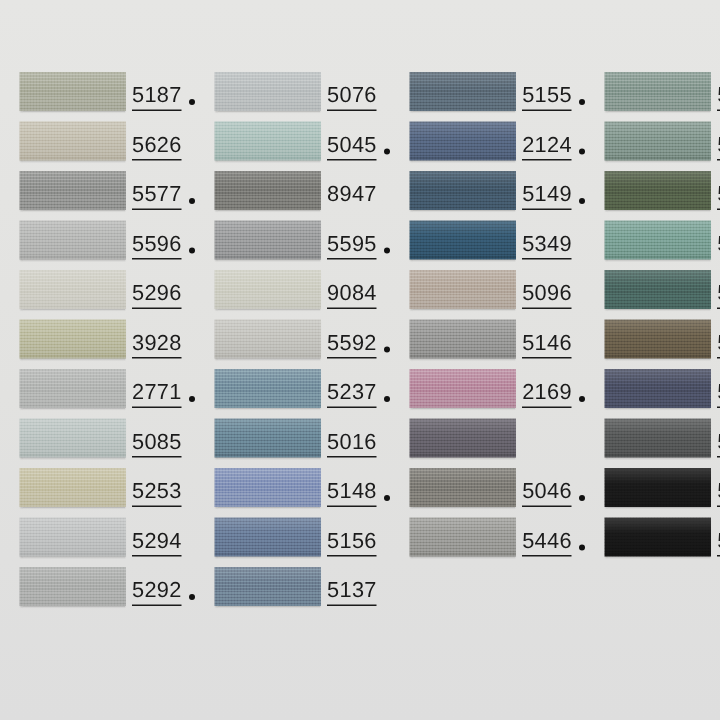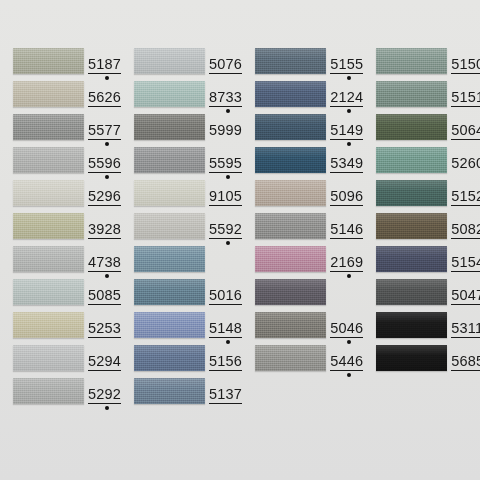--- a/index.html
+++ b/index.html
@@ -59,21 +59,20 @@
     mix-blend-mode: overlay;
   }
   .chip .sheen {
     position: absolute;
     inset: 0;
     background: linear-gradient(180deg, rgba(255,255,255,0.16) 0%, rgba(255,255,255,0.02) 40%, rgba(0,0,0,0.05) 100%);
   }
   .label-wrap {
     margin-left: 4px;
     display: flex;
-    flex-direction: column;
     align-items: baseline;
     padding-top: 9px;
     white-space: nowrap;
     justify-content: flex-end;
   }
   .code {
     font-size: 14.5px;
     color: #1b1b1b;
     letter-spacing: 0.2px;
     font-family: "Liberation Sans", sans-serif;
@@ -164,21 +163,21 @@
             <span class="code">3928</span>
             <span class="dot hidden"></span>
           </div>
         </div>
         <div class="swatch-row">
           <div class="chip" style="background: rgb(176, 178, 176);">
             <div class="tex"></div>
             <div class="sheen"></div>
           </div>
           <div class="label-wrap">
-            <span class="code">4738</span>
+            <span class="code">2771</span>
             <span class="dot"></span>
           </div>
         </div>
         <div class="swatch-row">
           <div class="chip" style="background: rgb(179, 190, 187);">
             <div class="tex"></div>
             <div class="sheen"></div>
           </div>
           <div class="label-wrap">
             <span class="code">5085</span>
@@ -226,68 +225,72 @@
             <span class="code">5076</span>
             <span class="dot hidden"></span>
           </div>
         </div>
         <div class="swatch-row">
           <div class="chip" style="background: rgb(162, 186, 180);">
             <div class="tex"></div>
             <div class="sheen"></div>
           </div>
           <div class="label-wrap">
-            <span class="code">8733</span>
+            <span class="code">5045</span>
             <span class="dot"></span>
           </div>
         </div>
         <div class="swatch-row">
           <div class="chip" style="background: rgb(115, 115, 111);">
             <div class="tex"></div>
             <div class="sheen"></div>
           </div>
           <div class="label-wrap">
-            <span class="code no-rule">5999</span>
+            <span class="code no-rule">8947</span>
             <span class="dot hidden"></span>
           </div>
         </div>
         <div class="swatch-row">
           <div class="chip" style="background: rgb(141, 143, 144);">
             <div class="tex"></div>
             <div class="sheen"></div>
           </div>
           <div class="label-wrap">
             <span class="code">5595</span>
             <span class="dot"></span>
           </div>
         </div>
         <div class="swatch-row">
           <div class="chip" style="background: rgb(204, 204, 192);">
             <div class="tex"></div>
             <div class="sheen"></div>
           </div>
           <div class="label-wrap">
-            <span class="code">9105</span>
+            <span class="code">9084</span>
             <span class="dot hidden"></span>
           </div>
         </div>
         <div class="swatch-row">
           <div class="chip" style="background: rgb(189, 188, 182);">
             <div class="tex"></div>
             <div class="sheen"></div>
           </div>
           <div class="label-wrap">
             <span class="code">5592</span>
             <span class="dot"></span>
           </div>
         </div>
         <div class="swatch-row">
           <div class="chip" style="background: rgb(111, 138, 154);">
             <div class="tex"></div>
             <div class="sheen"></div>
+          </div>
+          <div class="label-wrap">
+            <span class="code">5237</span>
+            <span class="dot"></span>
           </div>
         </div>
         <div class="swatch-row">
           <div class="chip" style="background: rgb(94, 120, 136);">
             <div class="tex"></div>
             <div class="sheen"></div>
           </div>
           <div class="label-wrap">
             <span class="code">5016</span>
             <span class="dot hidden"></span>

